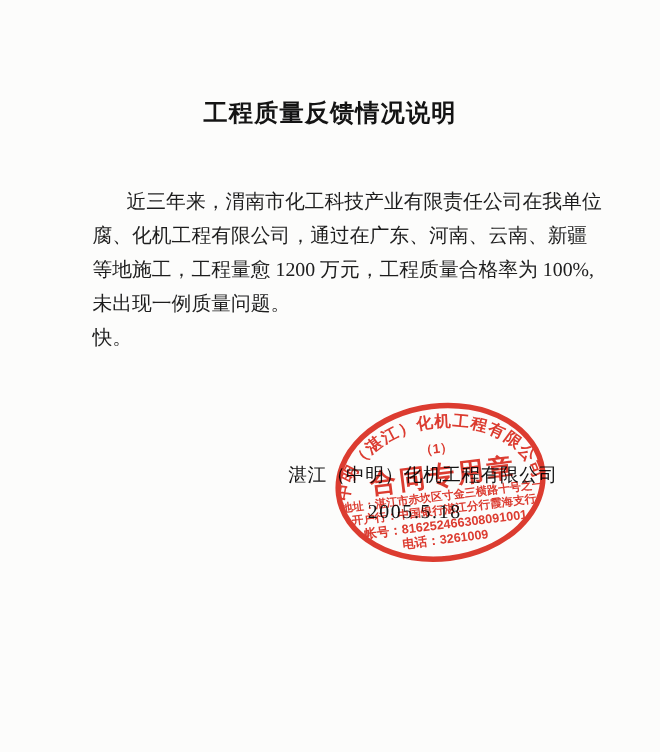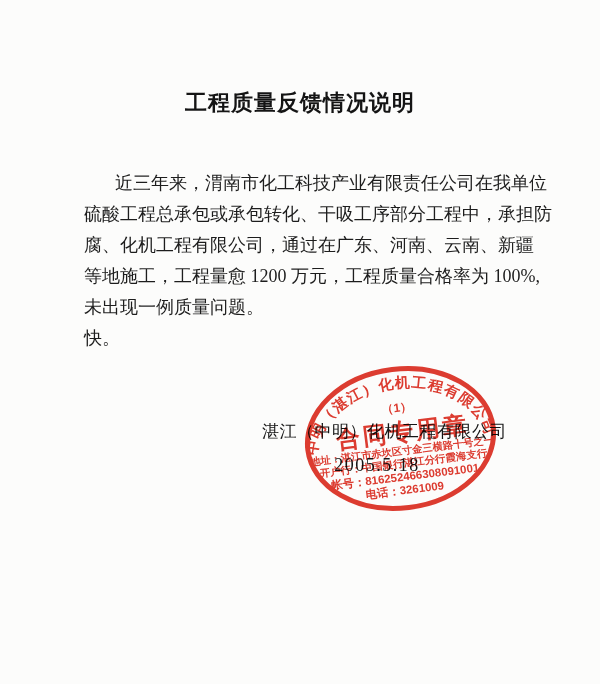--- a/index.html
+++ b/index.html
@@ -78,21 +78,20 @@
 </style>
 </head>
 <body>
 
 <div class="page">
 
   <h1 class="title">工程质量反馈情况说明</h1>
 
   <div class="body-block">
     <div class="bline indent">近三年来，渭南市化工科技产业有限责任公司在我单位</div>
-    <div class="bline">硫酸工程总承包或承包转化、干吸工序部分工程中，承担防</div>
     <div class="bline">腐、化机工程有限公司，通过在广东、河南、云南、新疆</div>
     <div class="bline">等地施工，工程量愈 1200 万元，工程质量合格率为 100%,</div>
     <div class="bline last">未出现一例质量问题。</div>
     <div class="bline last">快。</div>
   </div>
 
   <div class="signature">
     <div class="sig-company">湛江（中明）化机工程有限公司</div>
     <div class="sig-date">2005.5.18</div>
   </div>

